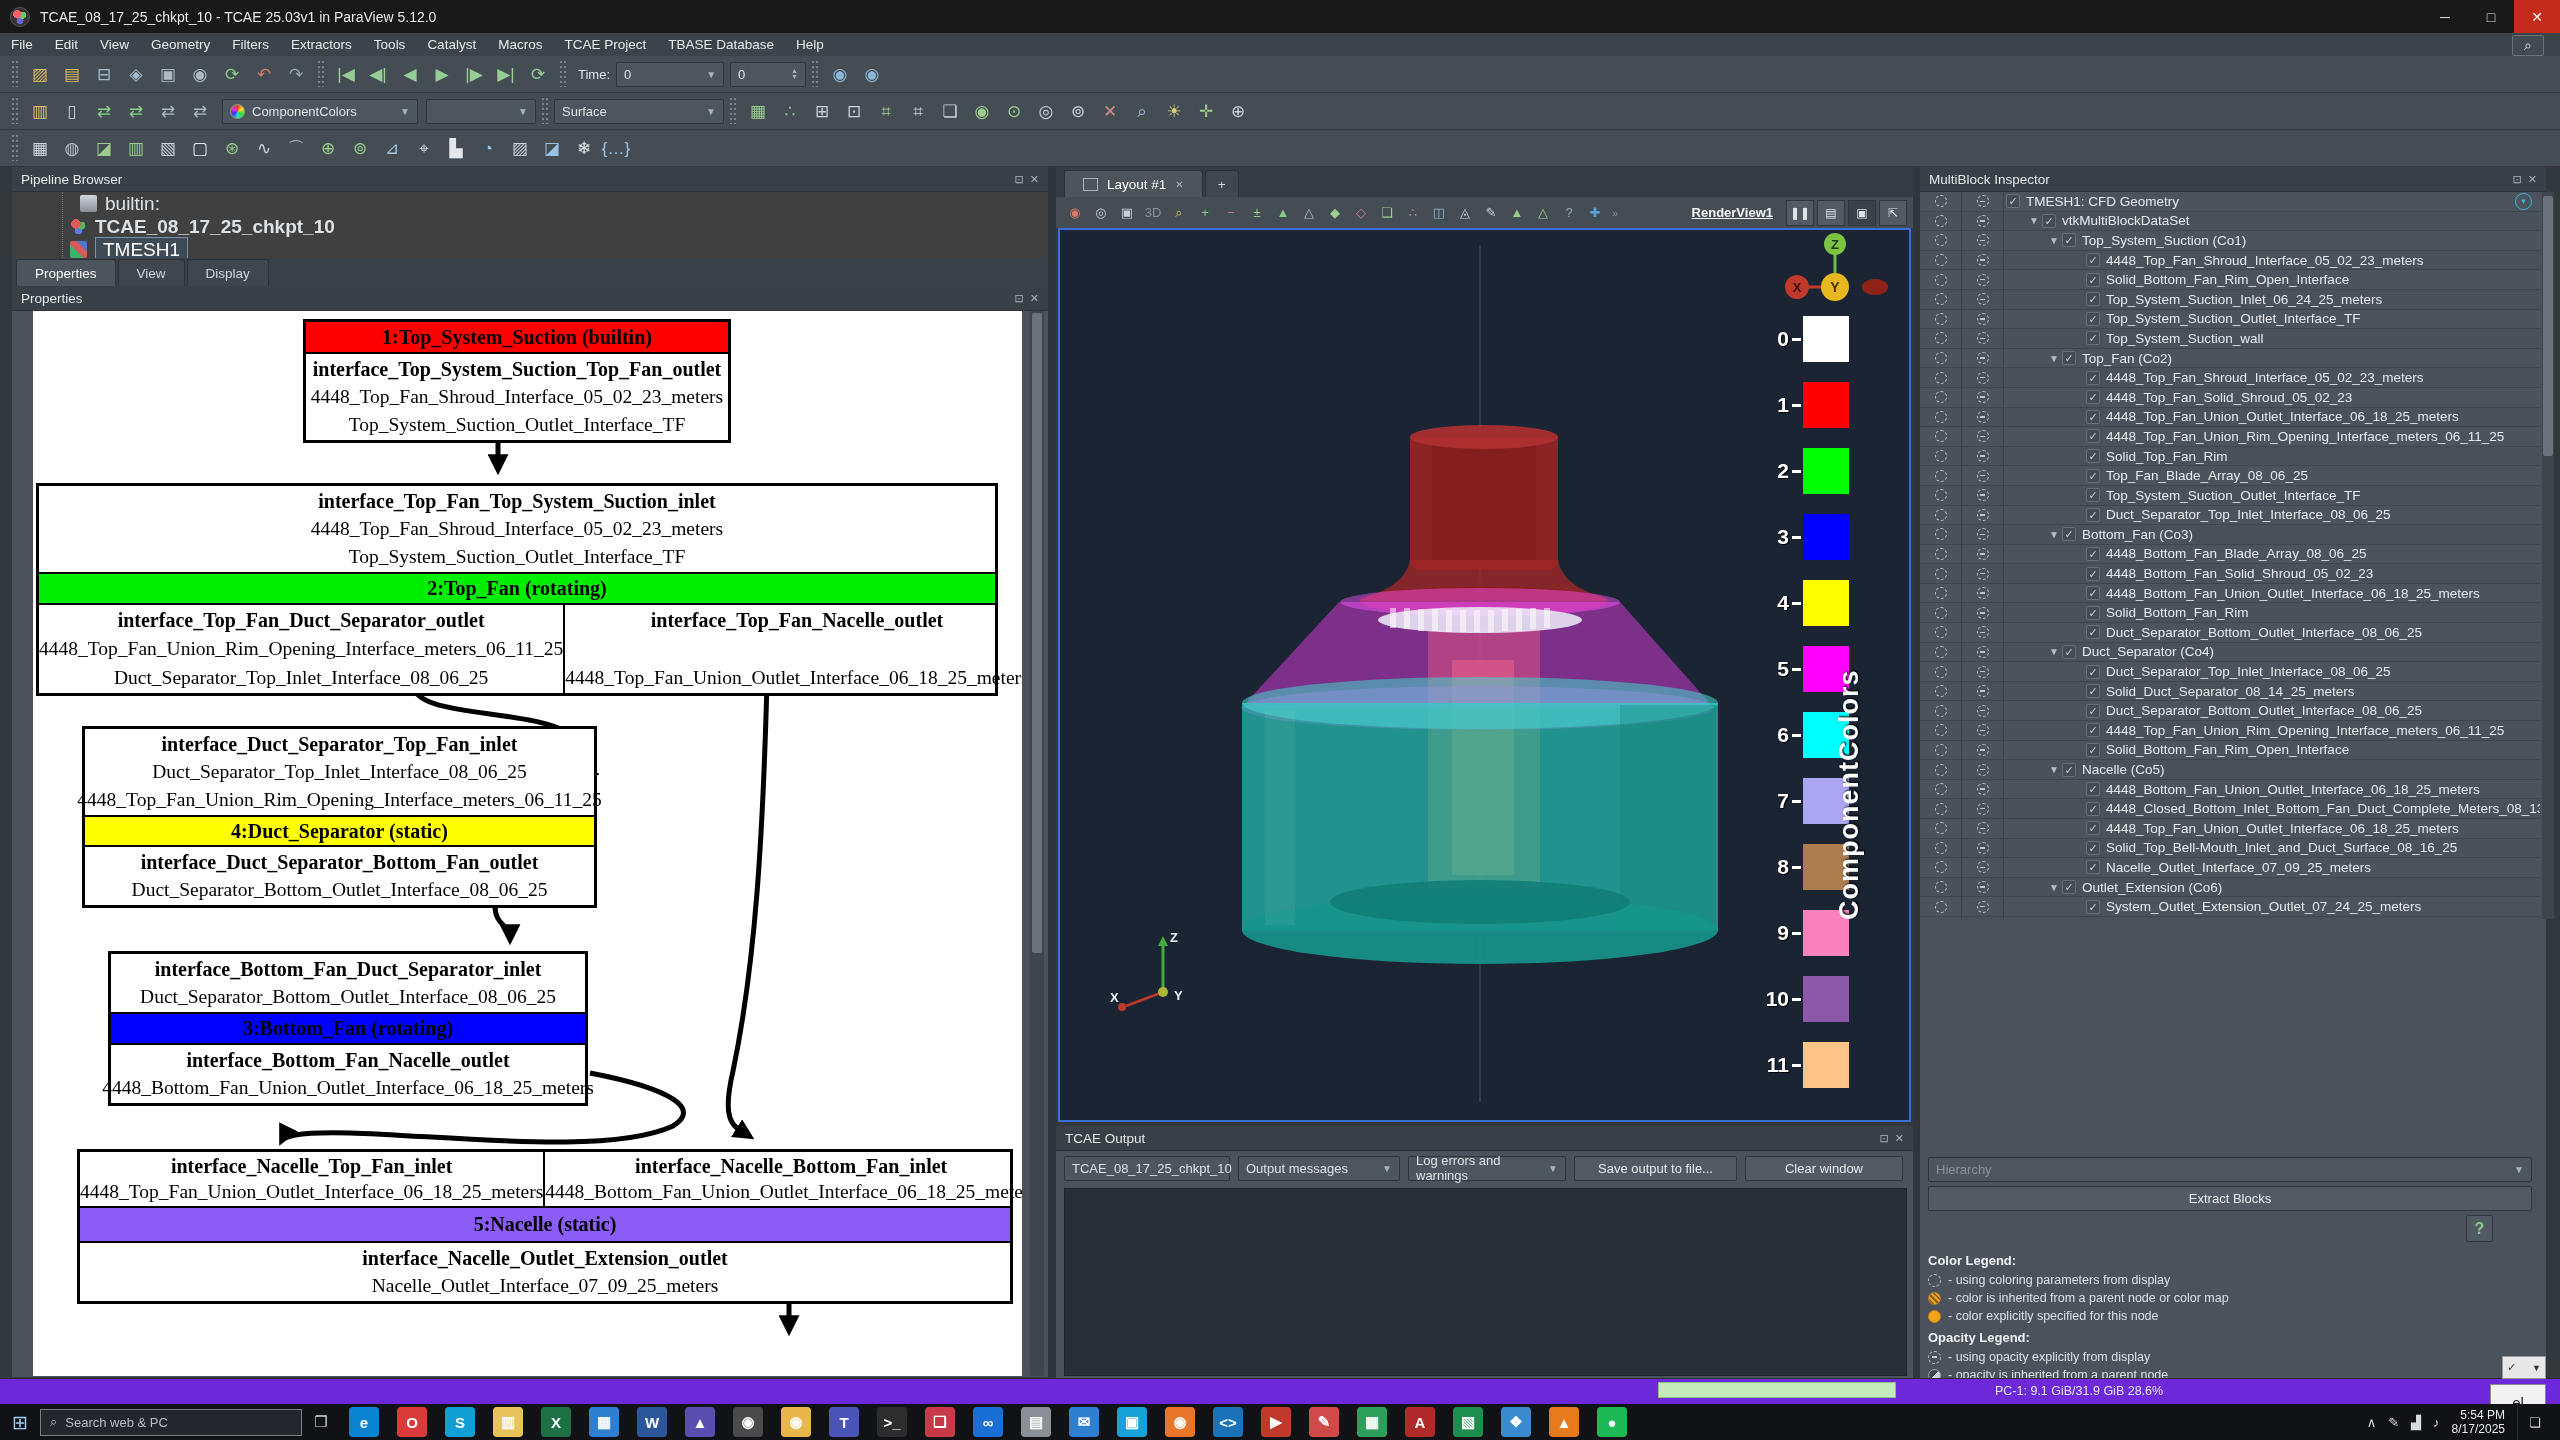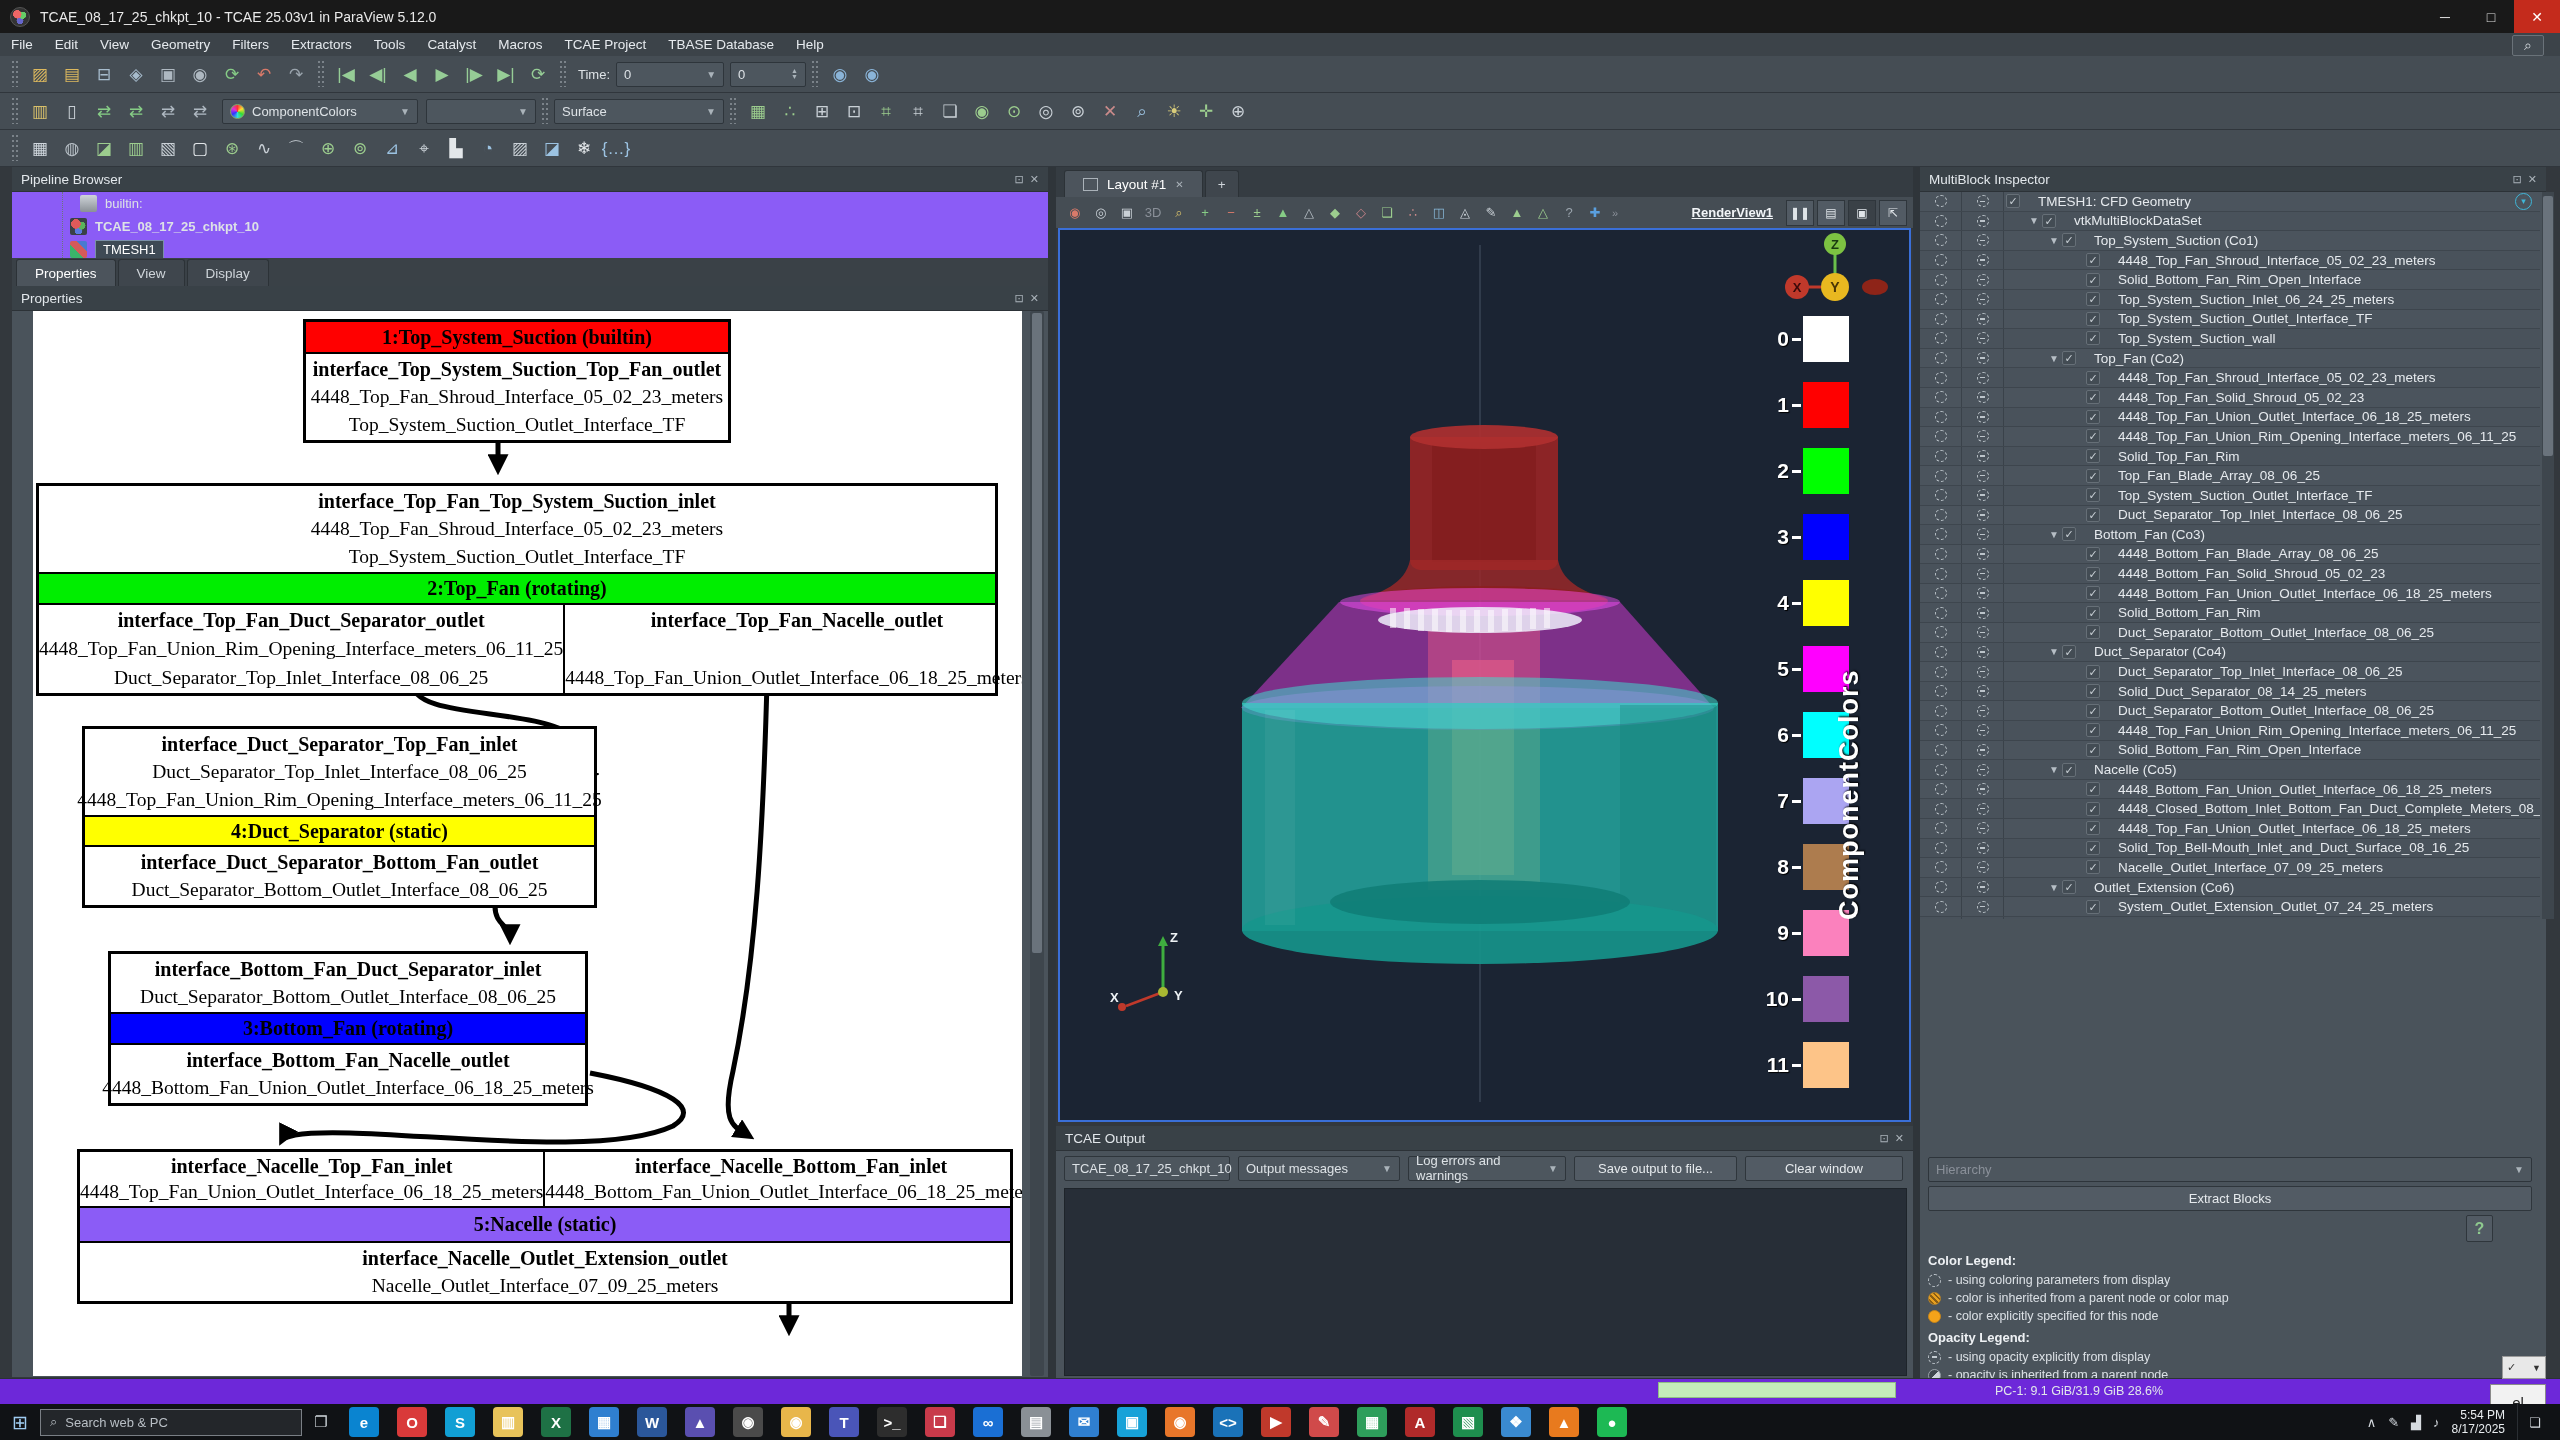--- a/index.html
+++ b/index.html
@@ -39,21 +39,21 @@
        display:flex;align-items:center;justify-content:center;box-sizing:border-box}
   .spin{background:#4d565e;border:1px solid #2e353b;border-radius:2px;color:#dde2e6;font-size:13px;
         display:flex;align-items:center;padding:0 7px;height:25px;box-sizing:border-box}
   .spin .arrows{margin-left:auto;display:flex;flex-direction:column;font-size:7px;color:#aab3ba;line-height:6px;padding-left:8px}
   
   .dock-title{background:#394147;color:#e2e7eb;font-size:13.5px;display:flex;align-items:center;padding:0 9px;height:25px;box-sizing:border-box;border-bottom:1px solid #2c3237}
   .dock-title .chrome{margin-left:auto;display:flex;gap:6px;color:#aab2b9;font-size:11px}
   .panel{background:#4a535b}
   
   #pipeline{left:12px;top:167px;width:1036px;height:143px}
-  #pipeline-tree{position:absolute;left:0;top:25px;right:0;bottom:0;background:#8b5cf6;font-size:13px}
+  #pipeline-tree{position:absolute;left:0;top:25px;right:0;bottom:0;background:#404040;font-size:19px}
   .pl-row{display:flex;align-items:center;height:23px;padding-left:58px;position:relative}
   .pl-icon{width:17px;height:17px;margin-right:8px;border-radius:2px;flex:0 0 auto}
   .pl-guide{position:absolute;left:50px;top:0;bottom:0;border-left:1px dotted #6d757c}
   
   #prop-tabs{left:12px;top:258px;width:1036px;height:28px;background:#3a4147;display:flex;align-items:flex-end}
   .tab{height:26px;display:flex;align-items:center;padding:0 18px;font-size:13.5px;color:#cfd5da;background:#3f464d;border:1px solid #2c3237;border-bottom:none;border-radius:3px 3px 0 0;margin-right:2px}
   .tab.active{background:#4c545c;color:#fff}
   #prop-header{left:12px;top:286px;width:1036px}
   #prop-body{left:12px;top:311px;width:1036px;height:1066px;background:#4a535b}
   
@@ -93,21 +93,21 @@
   #mbi{left:1920px;top:167px;width:626px;height:1211px}
   #mbi-tree{position:absolute;left:0;top:25px;width:620px;height:727px;background:#49525b;overflow:hidden;font-size:13.5px}
   .mb-row{display:flex;align-items:center;height:18.6px;border-bottom:1px solid rgba(40,46,52,.35)}
   .mb-row:nth-child(odd){background:#4b545d}
   .mb-c1,.mb-c2{width:41px;display:flex;align-items:center;justify-content:center;align-self:stretch;border-right:1px solid #3a424a;flex:0 0 auto}
   .ci{width:12px;height:12px;border:1.5px dashed #bcc4ca;border-radius:50%;box-sizing:border-box}
   .ci.op{display:flex;align-items:center;justify-content:center}
   .ci.op::after{content:"";width:5px;height:1.5px;background:#bcc4ca}
   .mb-exp{width:16px;color:#b6bec5;font-size:10px;text-align:center;flex:0 0 auto}
   .cb{width:14px;height:14px;background:#434c54;border:1px solid #666f77;color:#c9d0d6;font-size:11px;line-height:12px;text-align:center;border-radius:2px;flex:0 0 auto;box-sizing:border-box}
-  .mb-label{margin-left:18px;white-space:nowrap;color:#e6eaee}
+  .mb-label{margin-left:6px;white-space:nowrap;color:#e6eaee}
   .mb-target{margin-left:auto;margin-right:8px;width:15px;height:15px;border:1.5px solid #3fb6d8;border-radius:50%;color:#3fb6d8;font-size:9px;display:flex;align-items:center;justify-content:center}
   #mbi-scroll{position:absolute;right:-8px;top:25px;width:12px;height:727px;background:#3e464d}
   #mbi-scroll .thumb{position:absolute;left:1px;top:4px;width:10px;height:260px;background:#6a737c;border-radius:2px}
   .legend-head{font-weight:bold;font-size:13px;color:#eef1f4}
   .legend-line{display:flex;align-items:center;gap:7px;font-size:12.5px;color:#dbe0e5;height:18px}
   .lgi{width:13px;height:13px;border-radius:50%;flex:0 0 auto;box-sizing:border-box}
   .lg-dashed{border:1.5px dashed #c3cad0}
   .lg-hatch{border:1px solid #b5832a;background:repeating-linear-gradient(45deg,#e8a020 0 2px,#8a5e14 2px 4px)}
   .lg-solid{background:#f5a31a;border:1px solid #c8861a}
   .lo-dashed{border:1.5px dashed #c3cad0;display:flex;align-items:center;justify-content:center}

